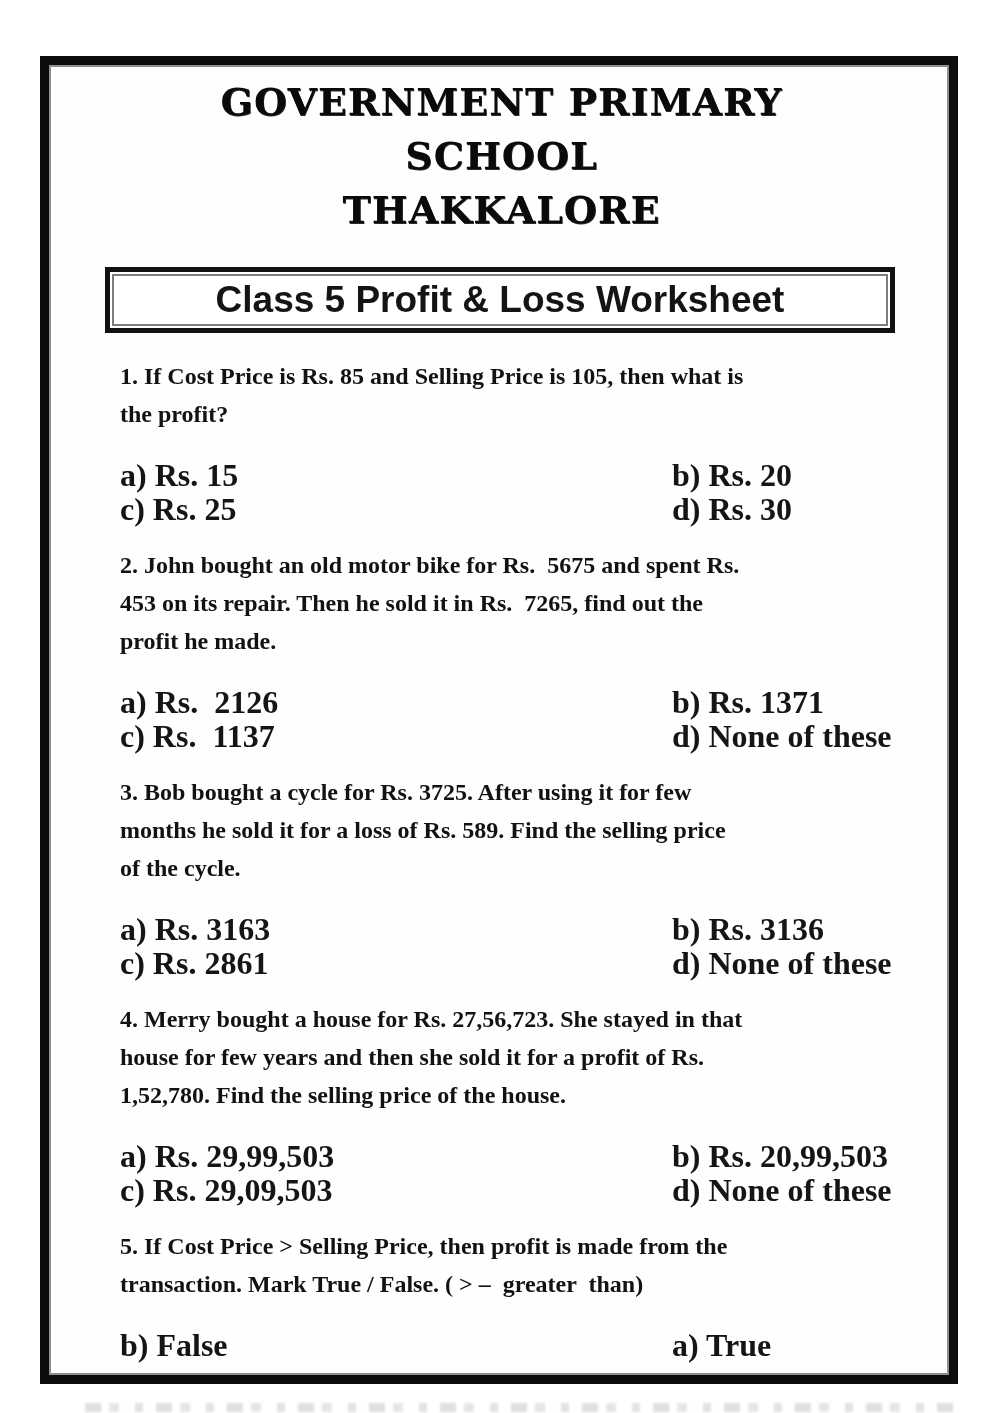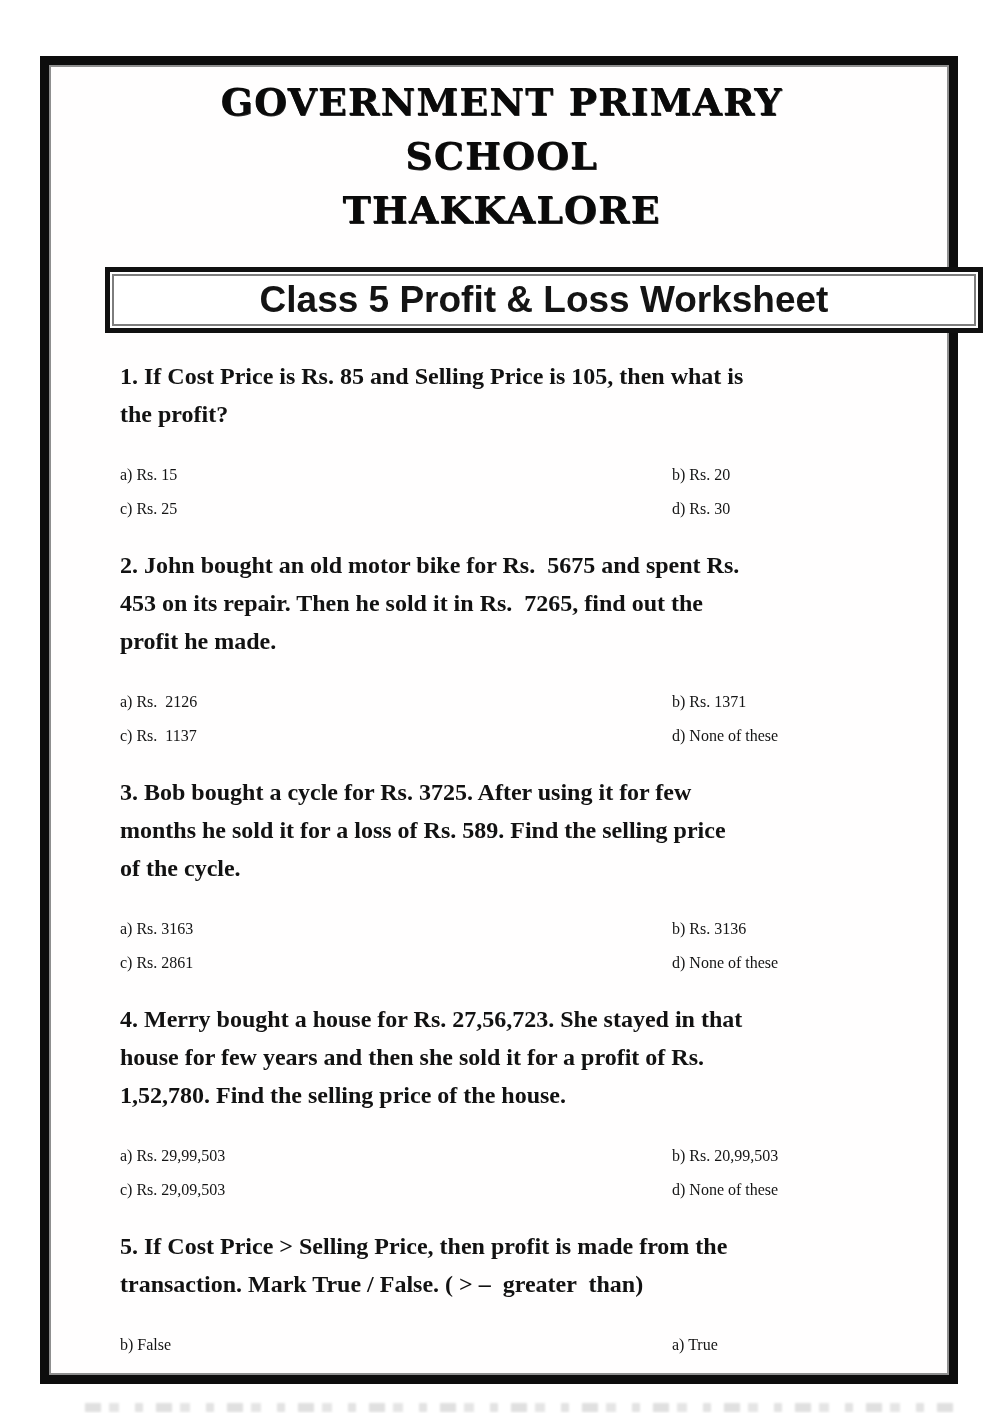--- a/index.html
+++ b/index.html
@@ -38,21 +38,21 @@
     font-weight: bold;
     font-size: 38px;
     line-height: 54px;
     color: #0a0a0a;
     letter-spacing: 1px;
     text-shadow: 0.6px 0.6px 0 #2b2b2b;
     margin: 0;
   }
   .title-box {
     margin: 30px 0 24px -15px;
-    width: 878px;
+    width: 790px;
     box-sizing: border-box;
     border: 5px solid #101010;
     padding: 2px;
     background: #ffffff;
   }
   .title-box-inner {
     border: 2px solid #7d7d7d;
     text-align: center;
     font-family: "Liberation Sans", sans-serif;
     font-weight: bold;
@@ -72,22 +72,22 @@
   .options {
     margin-top: 25px;
     margin-bottom: 20px;
   }
   .opt-row {
     display: grid;
     grid-template-columns: 552px 1fr;
   }
   .opt {
     font-family: "Liberation Serif", serif;
-    font-weight: normal;
-    font-size: 16px;
+    font-weight: bold;
+    font-size: 32px;
     line-height: 34px;
     color: #151515;
     white-space: pre;
     cursor: pointer;
   }
   .next-page-ghost {
     position: absolute;
     left: 85px;
     right: 45px;
     bottom: 1px;

